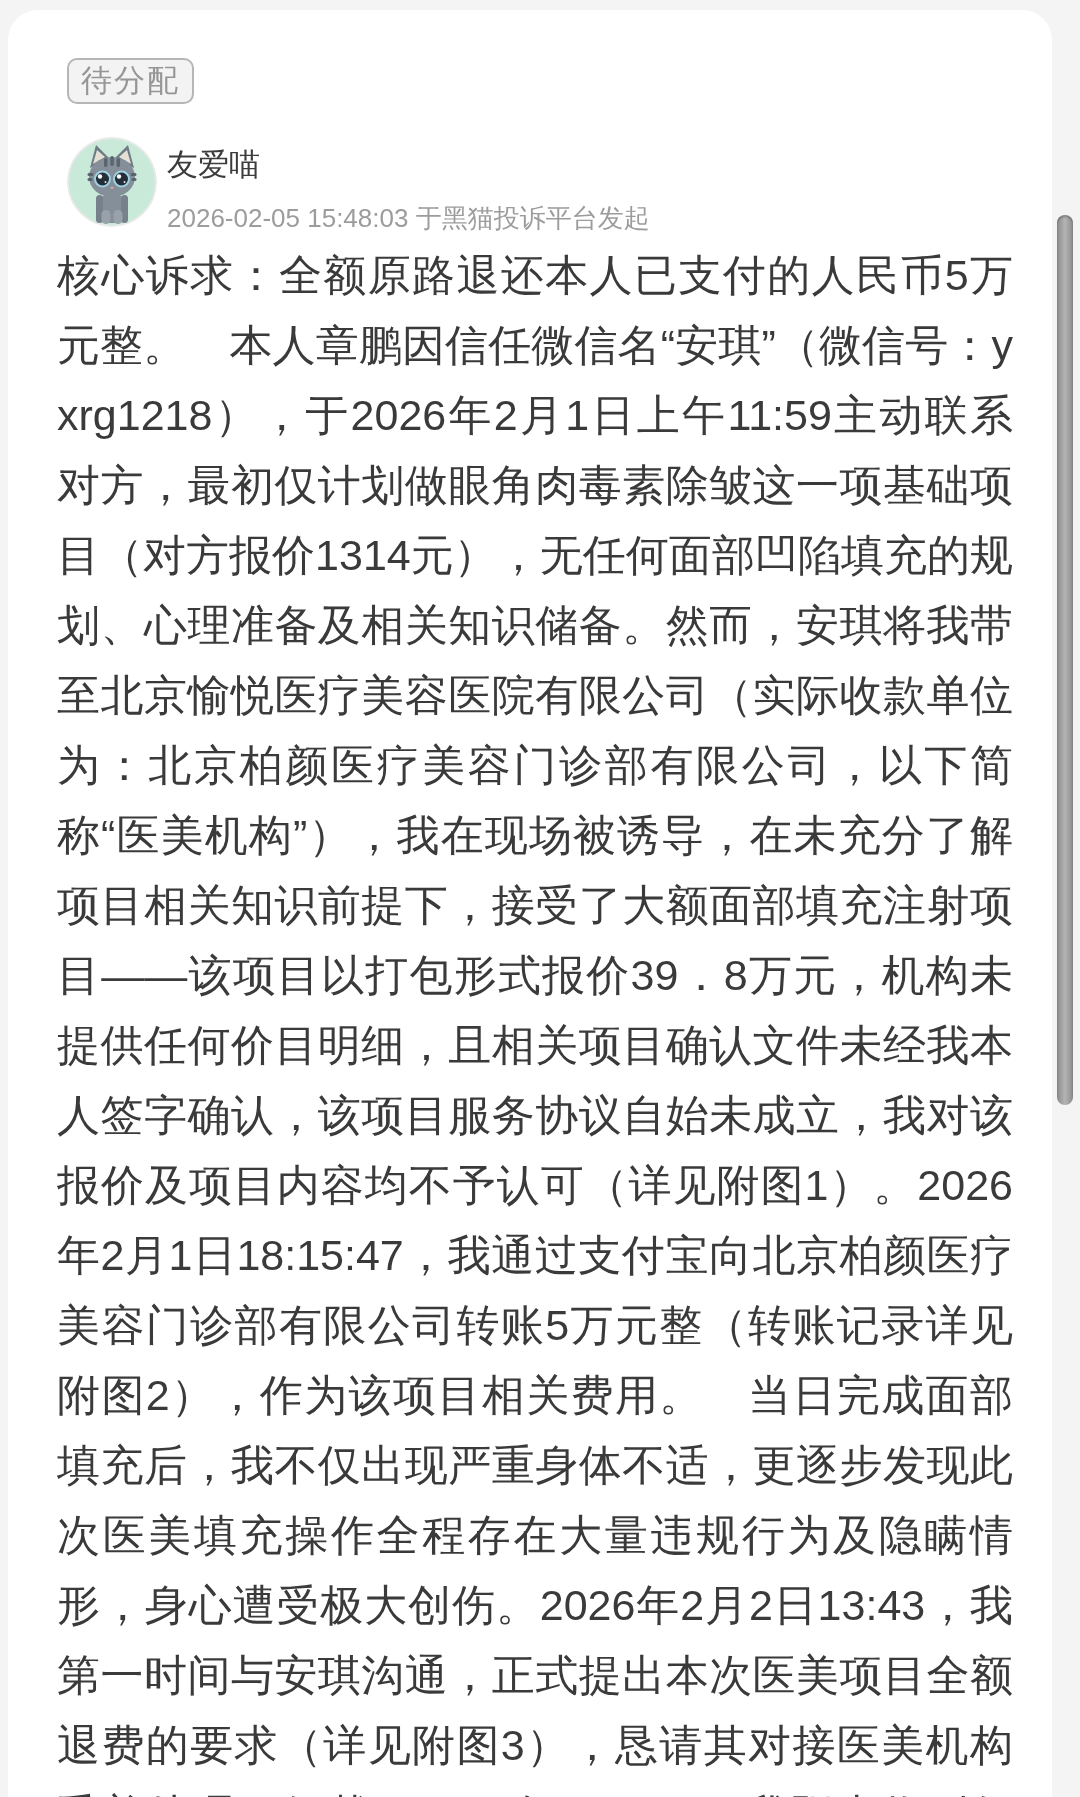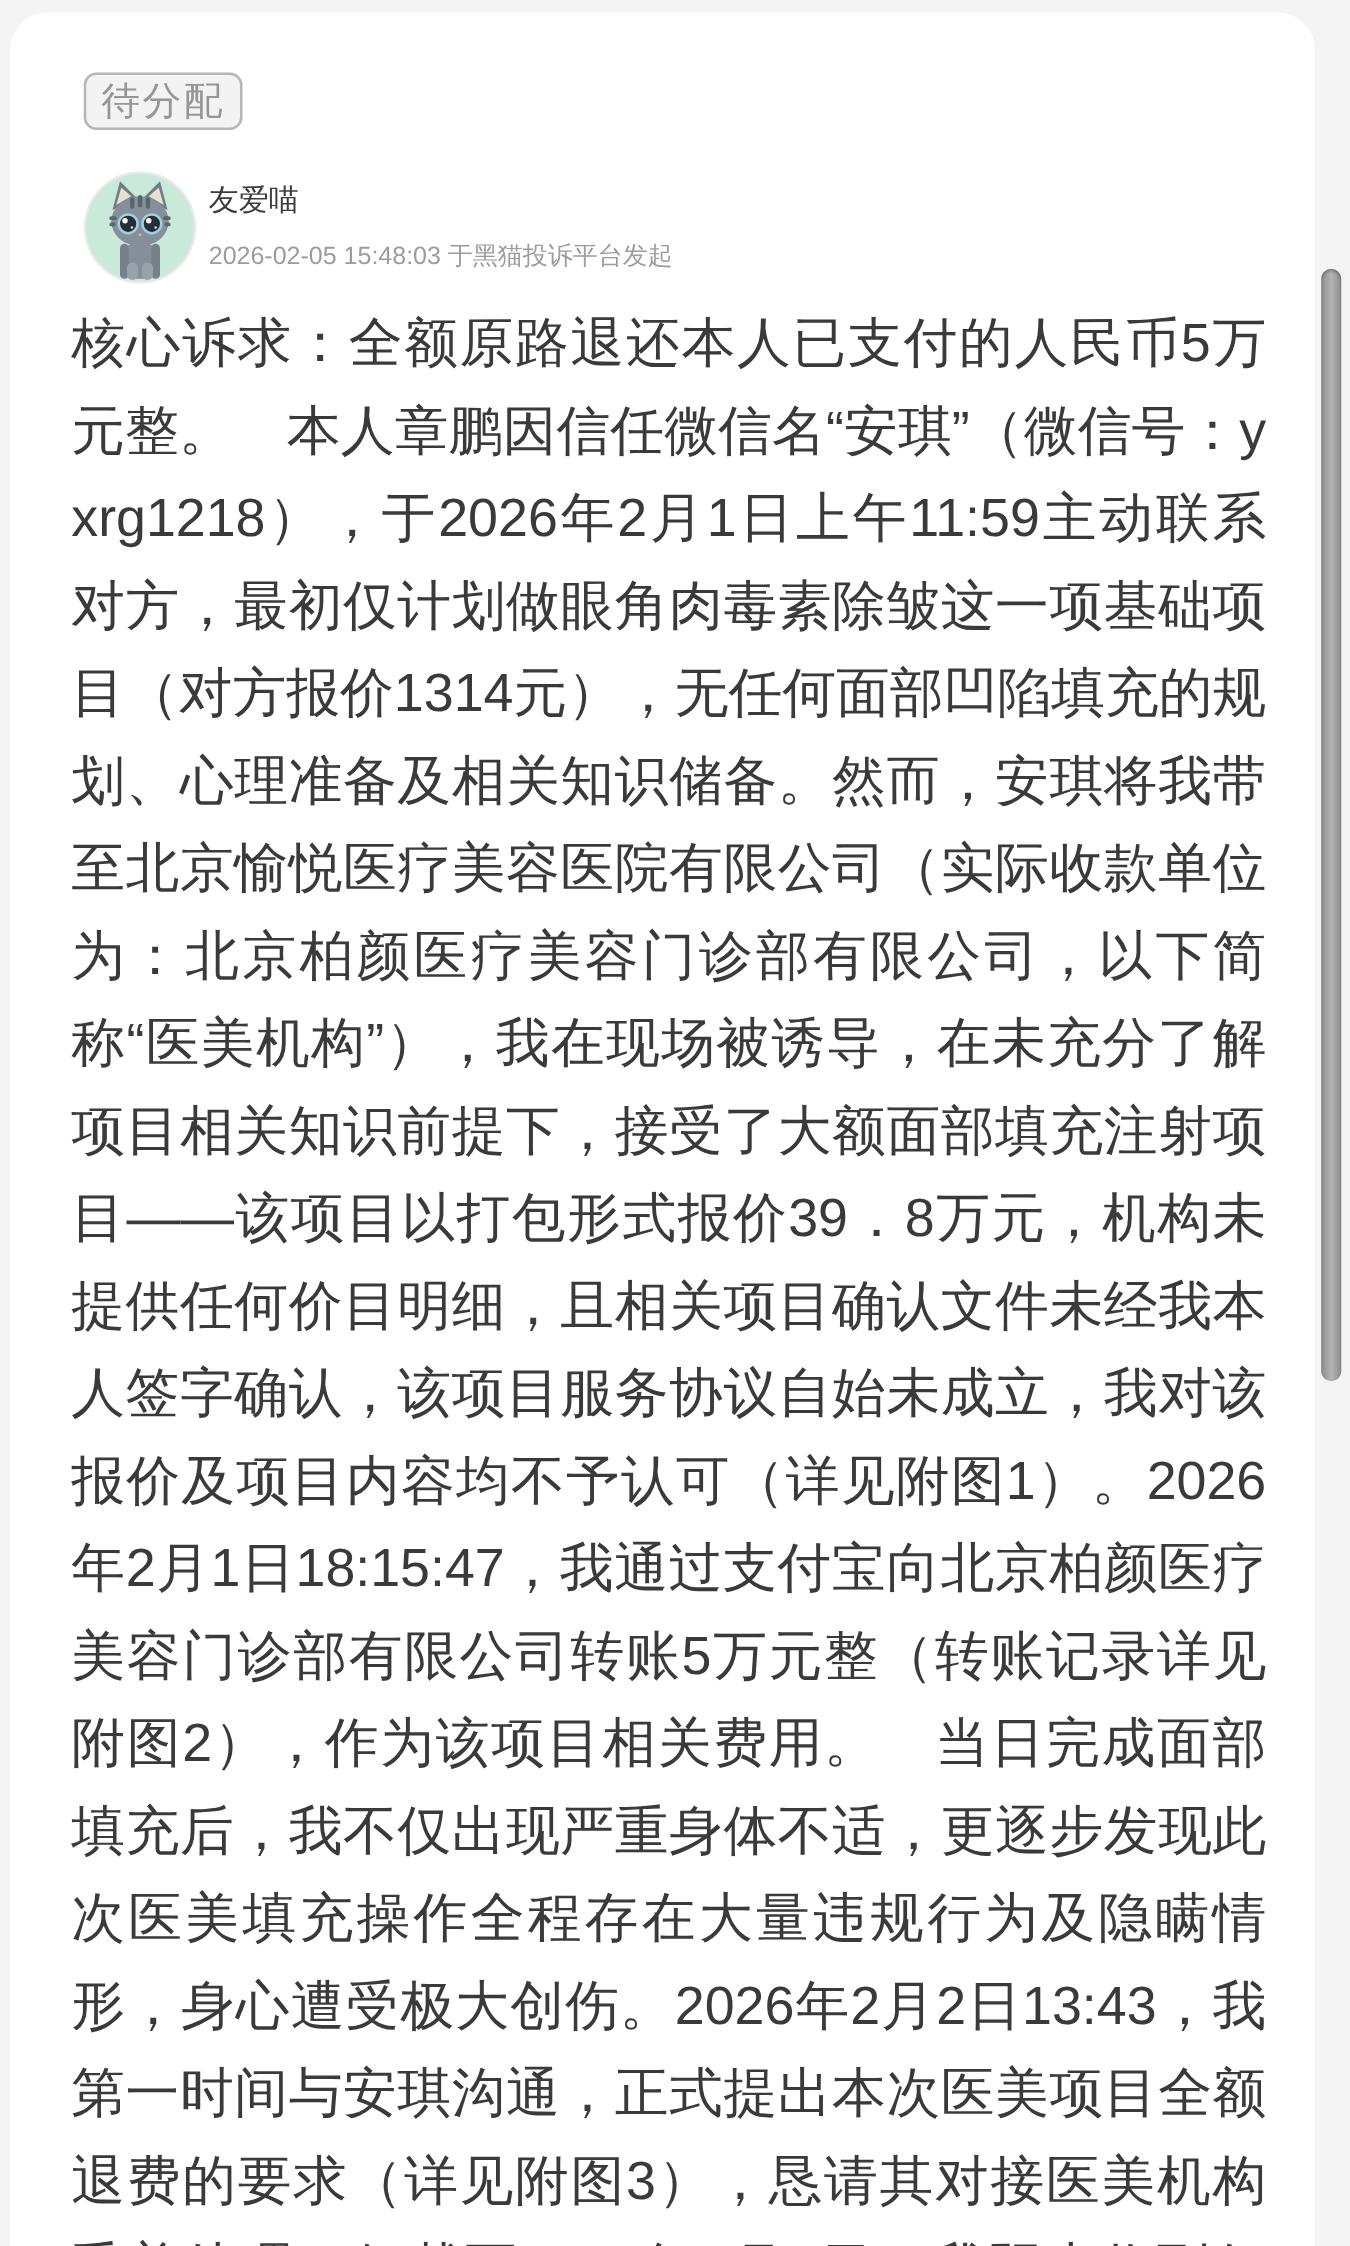--- a/index.html
+++ b/index.html
@@ -74,27 +74,27 @@
     cursor:pointer;
   }
   .avatar svg{display:block;}
   .user-text{
     margin-left:10px;
     display:flex;
     flex-direction:column;
   }
   .username{
     margin-top:7px;
-    font-size:24px;
+    font-size:31px;
     color:var(--username-text);
     font-weight:400;
   }
   .post-meta{
     margin-top:15px;
-    font-size:20px;
+    font-size:26px;
     color:var(--meta-text);
     font-weight:300;
   }
   .complaint-body{
     margin-top:13px;
     font-size:43px;
     line-height:70px;
     color:var(--body-text);
     font-weight:300;
     text-align:justify;

